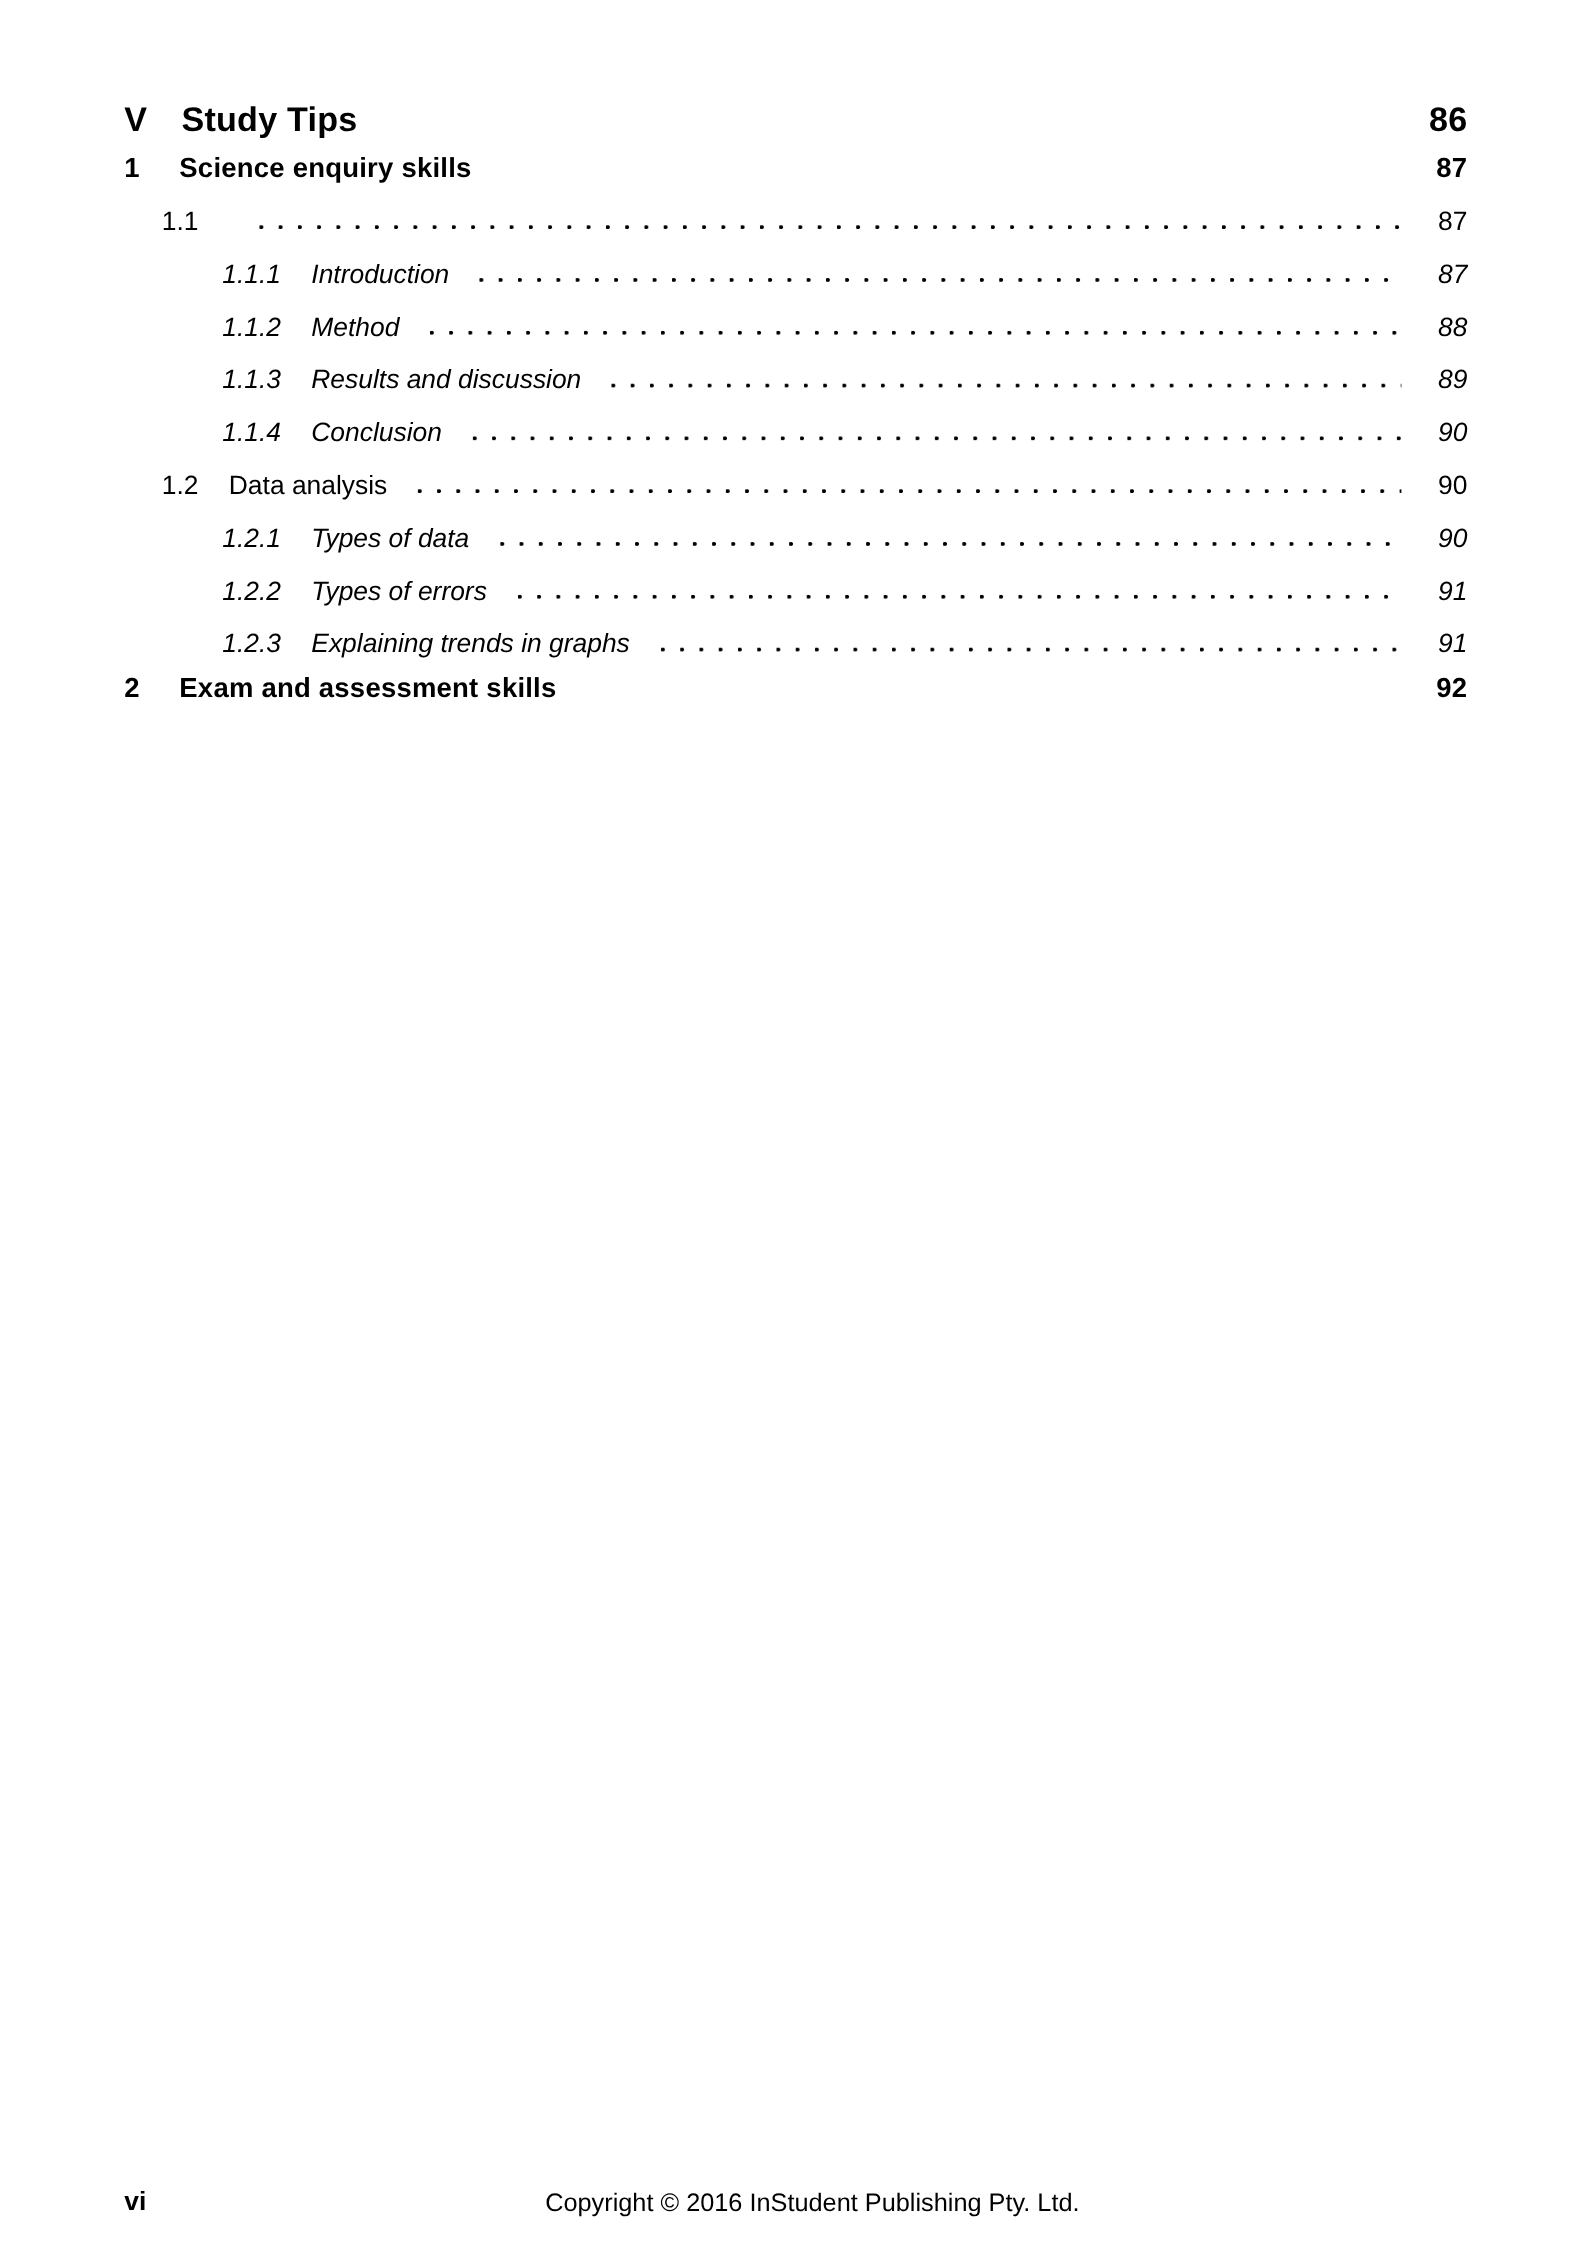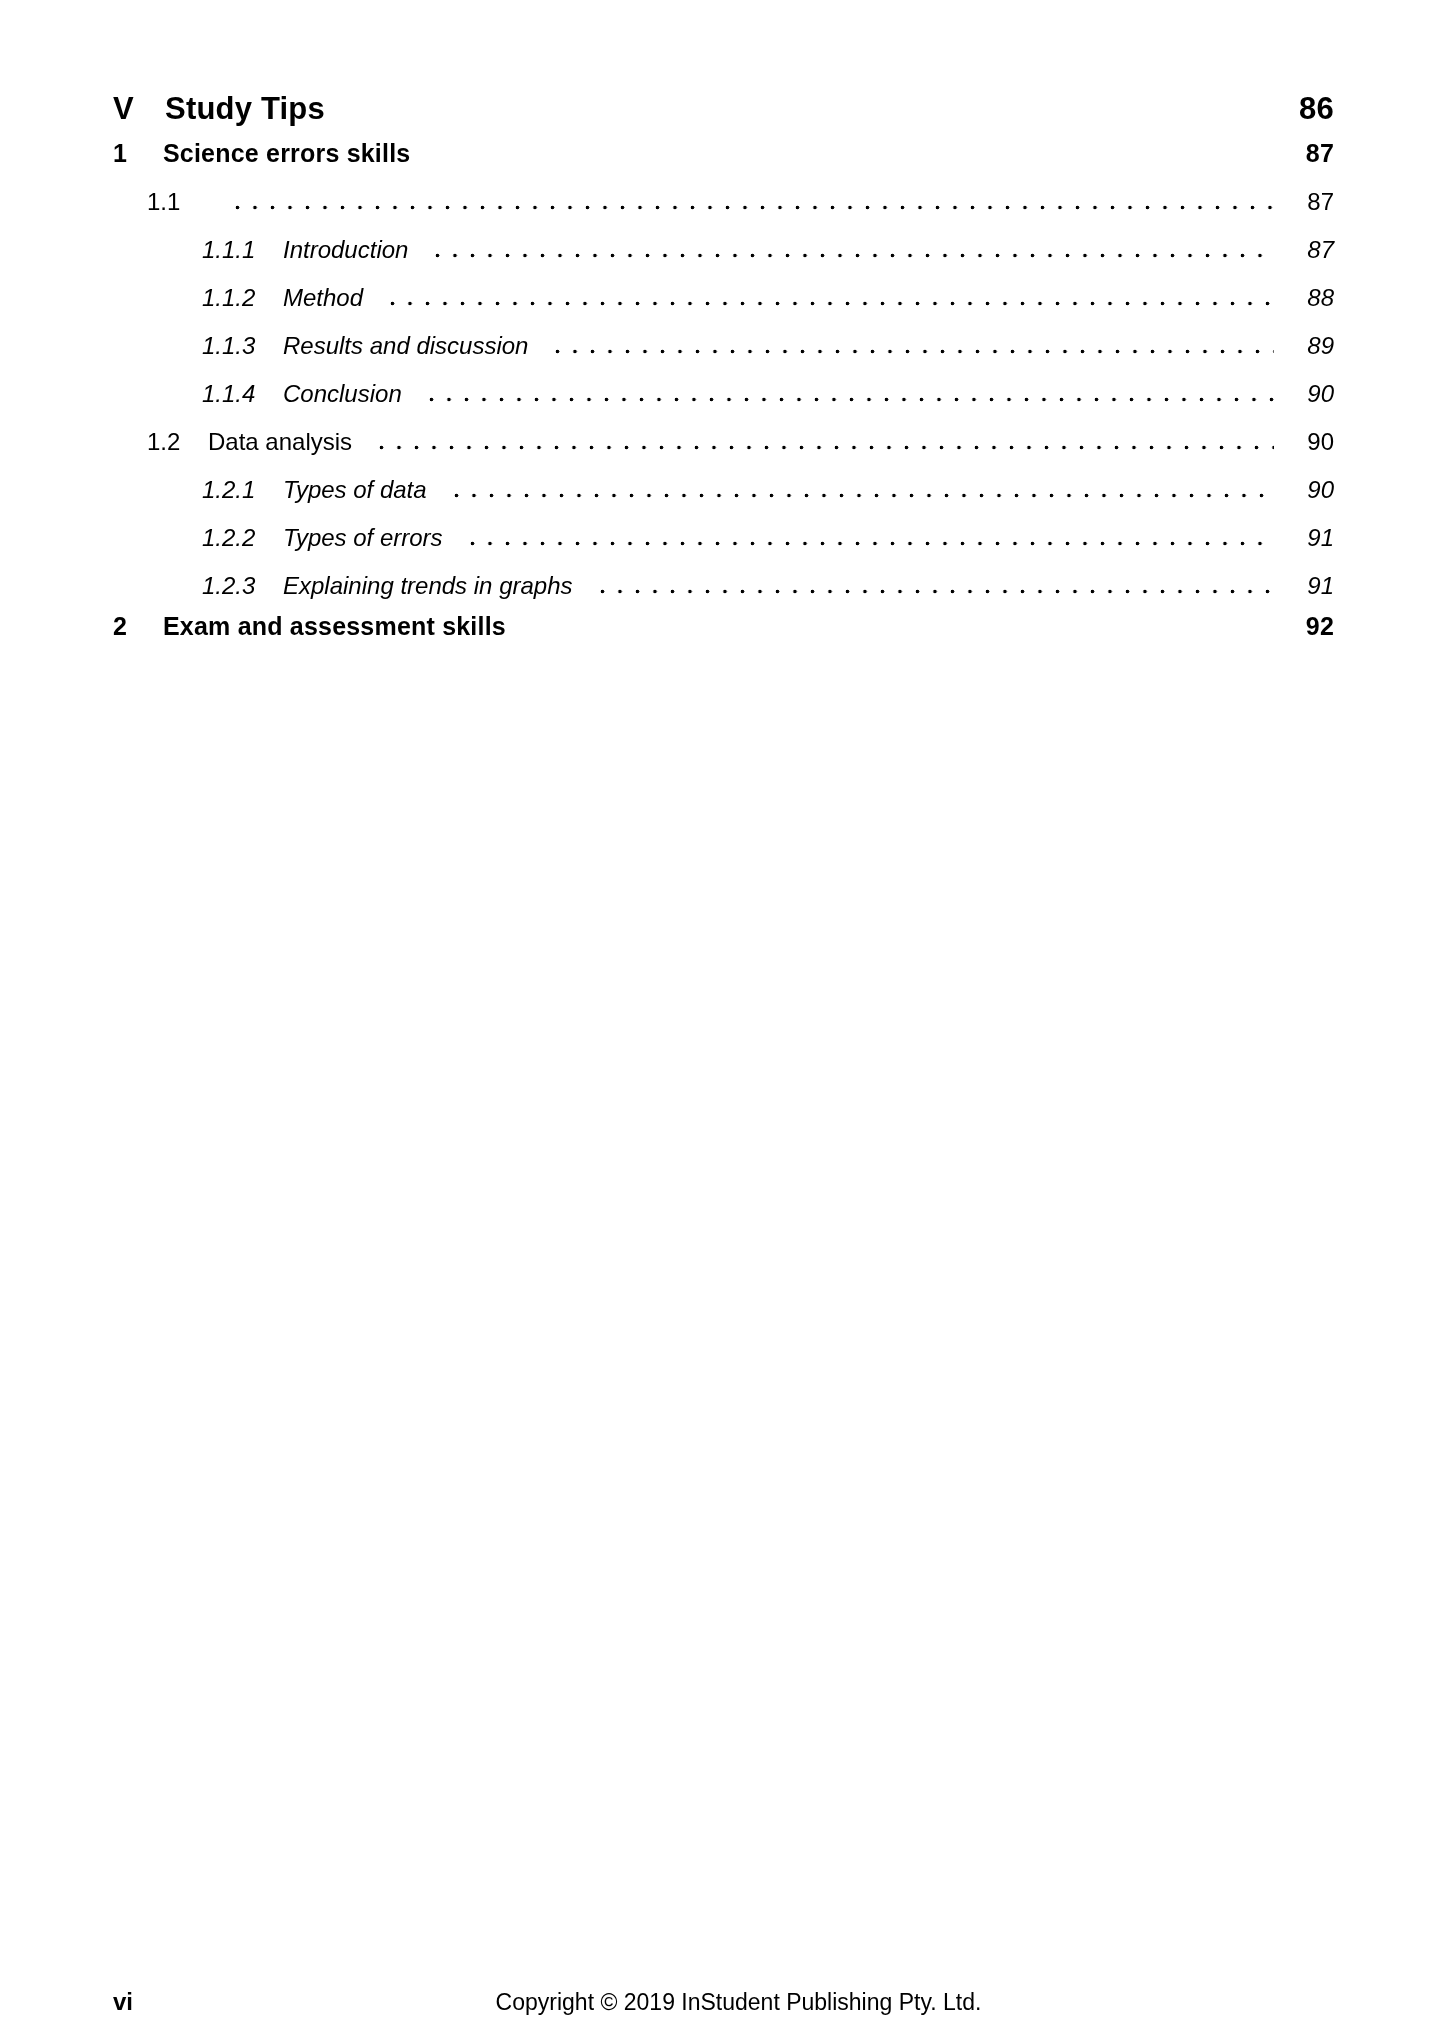--- a/index.html
+++ b/index.html
@@ -41,21 +41,21 @@
 
     <div class="row part">
       <span class="num">V</span>
       <span class="title">Study Tips</span>
       <span class="spacer"></span>
       <span class="pagenum">86</span>
     </div>
 
     <div class="row chapter">
       <span class="num">1</span>
-      <span class="title">Science errors skills</span>
+      <span class="title">Science enquiry skills</span>
       <span class="spacer"></span>
       <span class="pagenum">87</span>
     </div>
 
     <div class="row section">
       <span class="num">1.1</span>
       <span class="leader"></span>
       <span class="pagenum">87</span>
     </div>
 
@@ -119,15 +119,15 @@
       <span class="num">2</span>
       <span class="title">Exam and assessment skills</span>
       <span class="spacer"></span>
       <span class="pagenum">92</span>
     </div>
 
   </div>
 
   <div class="footer">
     <span class="pageno">vi</span>
-    <div class="copyright">Copyright © 2019 InStudent Publishing Pty. Ltd.</div>
+    <div class="copyright">Copyright © 2016 InStudent Publishing Pty. Ltd.</div>
   </div>
 </div>
 
 </body></html>

